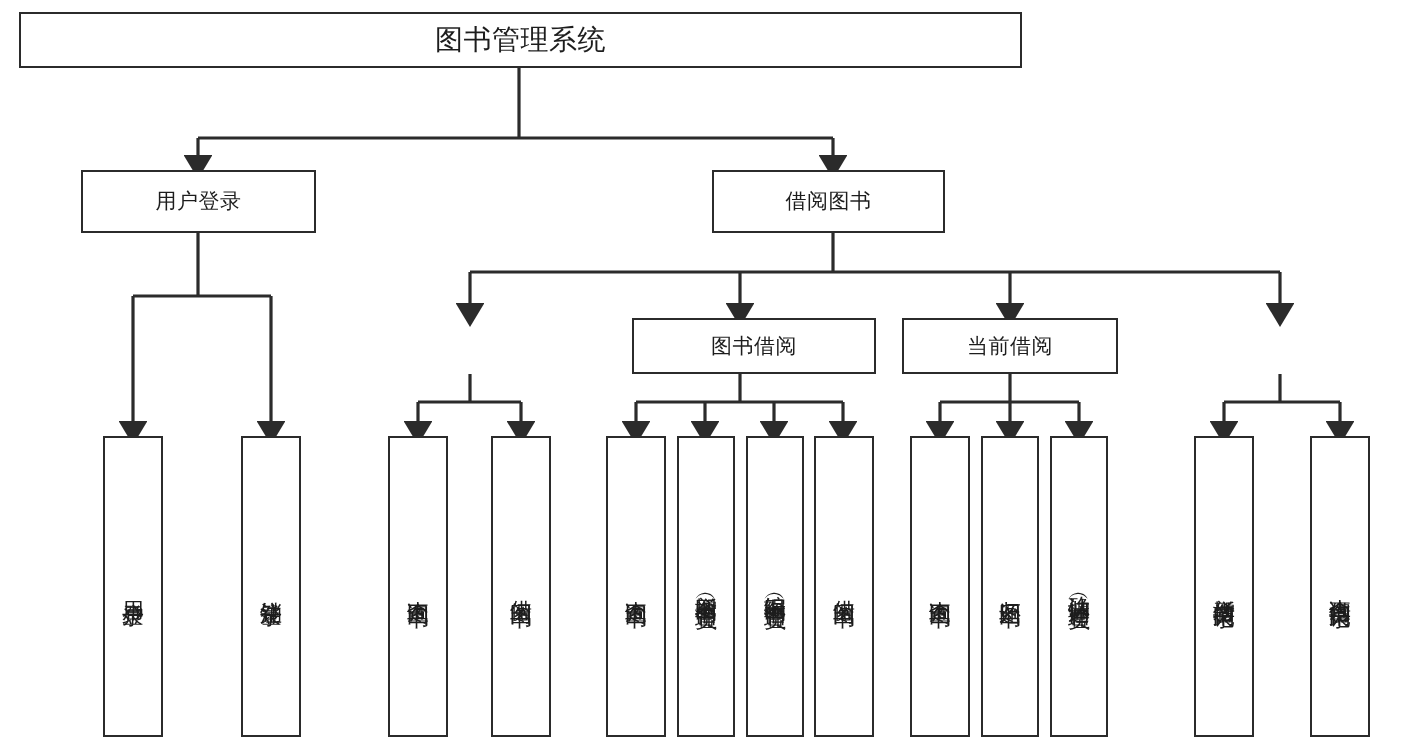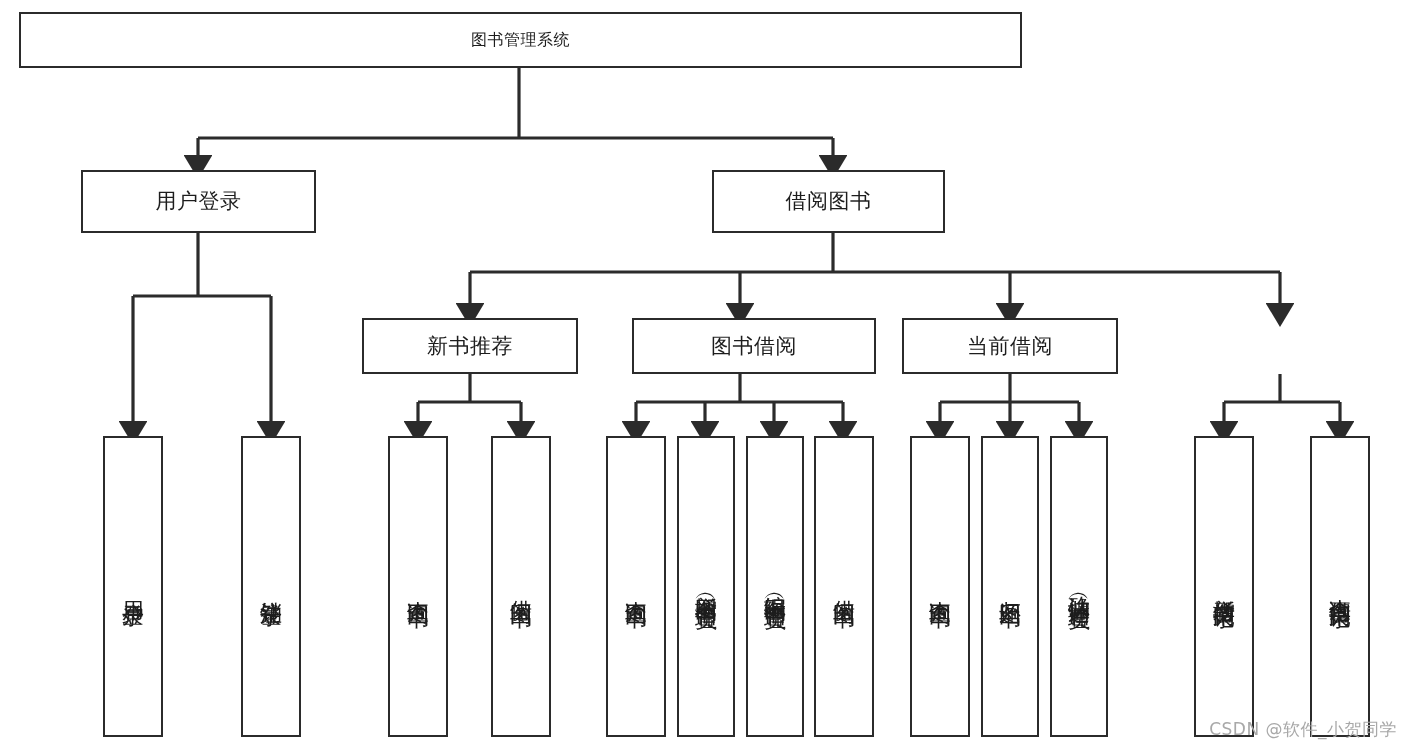--- a/index.html
+++ b/index.html
@@ -40,21 +40,21 @@
     color: #1d1d1d;
     line-height: 1.16;
     text-align: center;
     white-space: nowrap;
     letter-spacing: 0.5px;
   }
   .node-h .node-label {
     font-size: 21px;
   }
   .node-root .node-label {
-    font-size: 16px;
+    font-size: 28px;
   }
   .node-v {
     align-items: center;
     justify-content: center;
   }
   .node-v .node-label {
     writing-mode: vertical-rl;
     text-orientation: upright;
     font-size: 22px;
     line-height: 1.18;
@@ -132,23 +132,20 @@
     <span class="node-label">图书管理系统</span>
   </div>
 
   <div class="node-box node-h" style="left:81px; top:170px; width:235px; height:63px;">
     <span class="node-label">用户登录</span>
   </div>
   <div class="node-box node-h" style="left:712px; top:170px; width:233px; height:63px;">
     <span class="node-label">借阅图书</span>
   </div>
 
-  <div class="node-box node-h" style="left:362px; top:318px; width:216px; height:56px;">
-    <span class="node-label">新书推荐</span>
-  </div>
   <div class="node-box node-h" style="left:632px; top:318px; width:244px; height:56px;">
     <span class="node-label">图书借阅</span>
   </div>
   <div class="node-box node-h" style="left:902px; top:318px; width:216px; height:56px;">
     <span class="node-label">当前借阅</span>
   </div>
 
   <div class="node-box node-v" style="left:103px; top:436px; width:60px; height:301px;">
     <span class="node-label">用户登录</span>
   </div>
@@ -186,14 +183,13 @@
     <span class="node-label">确认归还（管理员）</span>
   </div>
 
   <div class="node-box node-v" style="left:1194px; top:436px; width:60px; height:301px;">
     <span class="node-label">新增借阅记录</span>
   </div>
   <div class="node-box node-v" style="left:1310px; top:436px; width:60px; height:301px;">
     <span class="node-label">查询借阅记录</span>
   </div>
 
-  <div id="watermark">CSDN @软件_小贺同学</div>
 </div>
 
 </body></html>

